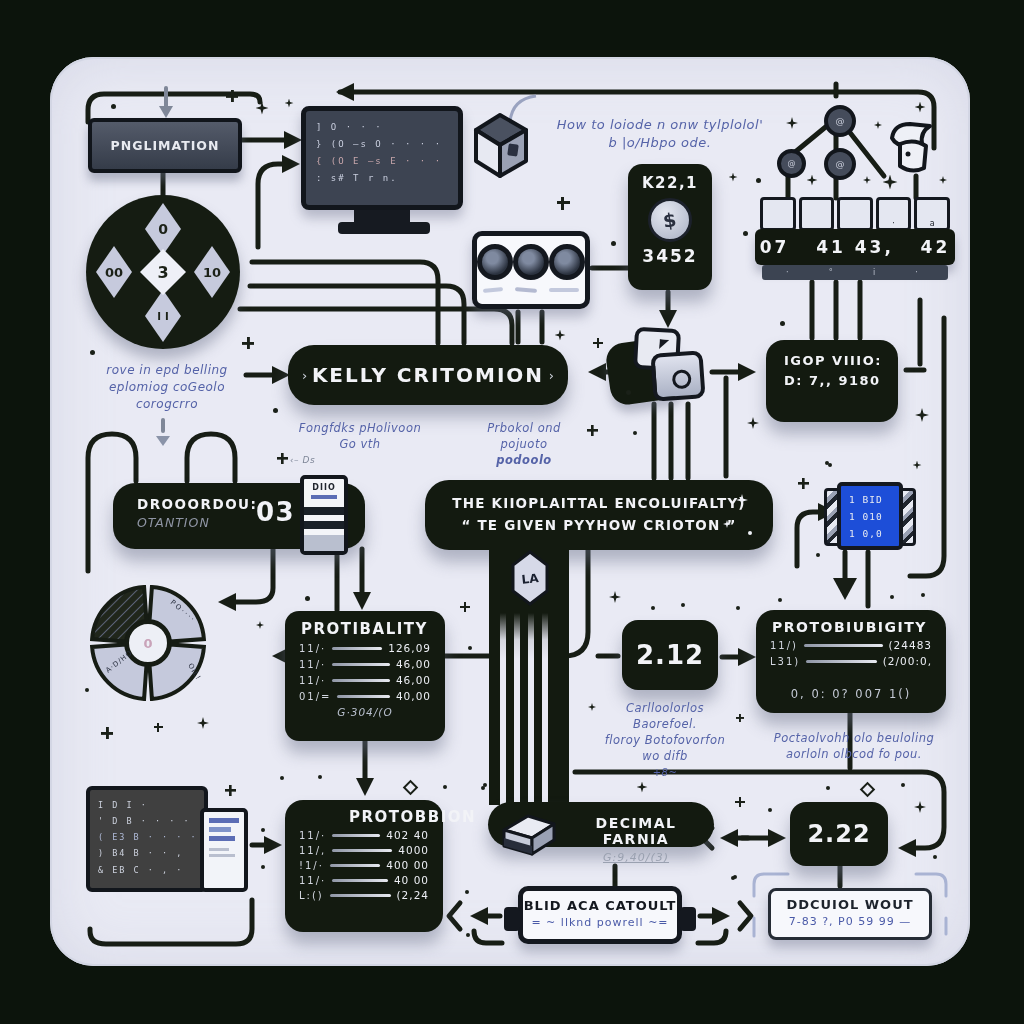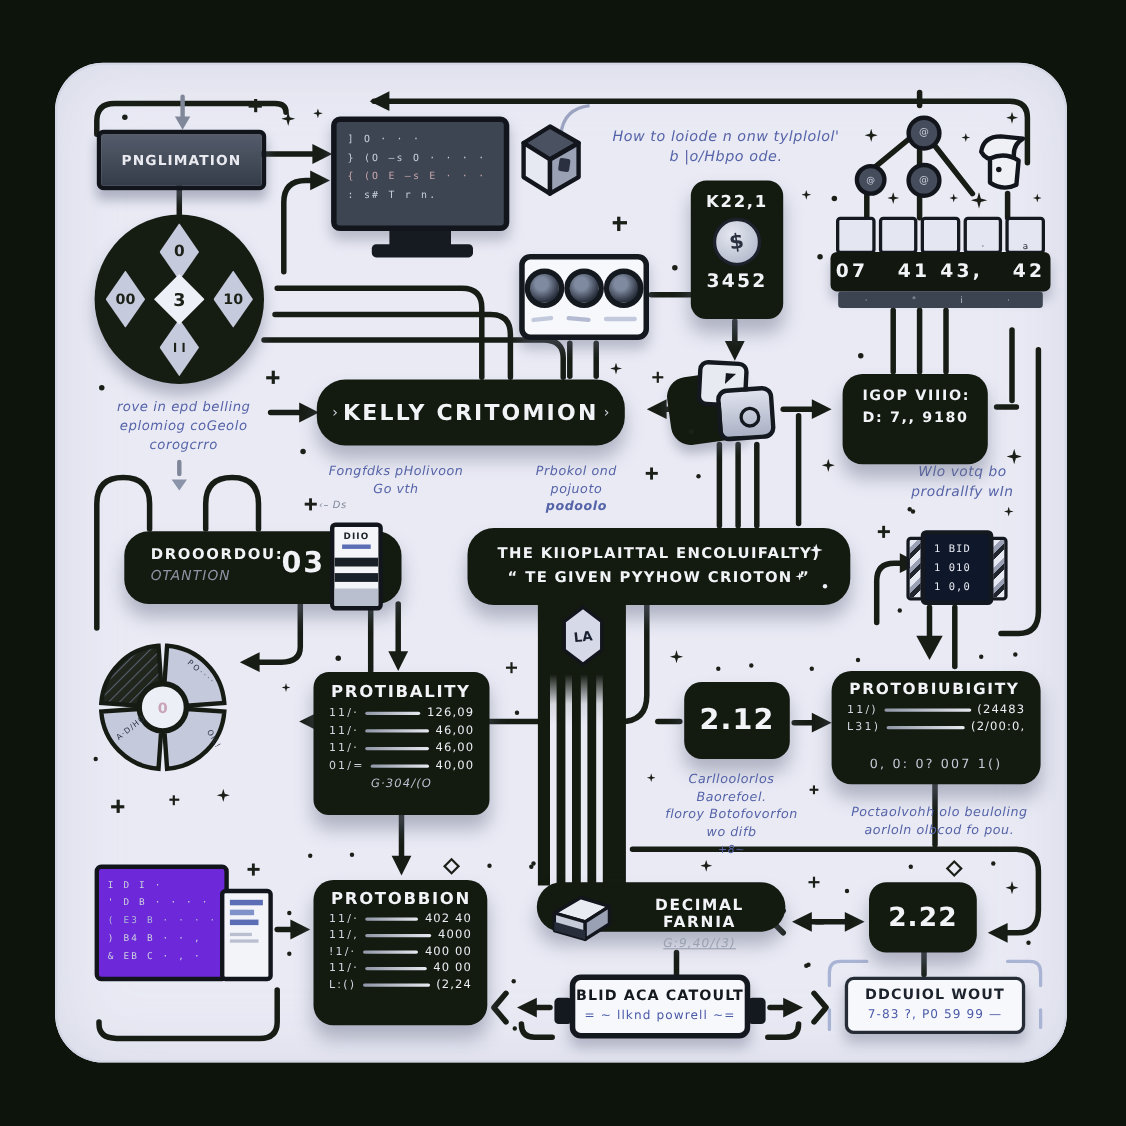--- a/index.html
+++ b/index.html
@@ -274,24 +274,20 @@
   <div class="cap" style="left:290px;top:420px;width:140px;font-size:11.5px;">
     <div>Fongfdks pHolivoon</div>
     <div>Go vth</div>
     <div style="font-size:9px;color:#7f8798;text-align:left;margin-top:2px;">‹– Ds</div>
   </div>
   <div class="cap" style="left:468px;top:420px;width:112px;font-size:11.5px;">
     <div>Prbokol ond</div>
     <div>pojuoto</div>
     <div style="font-weight:bold;">podoolo</div>
   </div>
-  <div class="cap" style="left:780px;top:420px;width:190px;font-size:12.5px;">
-    <div>Wlo votq bo</div>
-    <div>prodrallfy wIn</div>
-  </div>
 
   <div class="abs" style="left:604px;top:326px;width:108px;height:86px;z-index:2;">
     <div style="position:absolute;left:4px;top:14px;width:74px;height:62px;background:#131a10;border-radius:18px;transform:rotate(-8deg);box-shadow:0 8px 10px rgba(104,110,136,.4);"></div>
     <div style="position:absolute;left:30px;top:2px;width:46px;height:42px;background:#e8eaf2;border:4px solid #14181f;border-radius:9px;transform:rotate(3deg);box-sizing:border-box;">
       <div style="position:absolute;right:7px;top:7px;width:10px;height:10px;background:#14181f;clip-path:polygon(0 0,100% 0,0 100%);"></div>
     </div>
     <div style="position:absolute;left:48px;top:26px;width:52px;height:48px;background:linear-gradient(#dfe2ee,#aab1c4);border:4px solid #14181f;border-radius:10px;transform:rotate(-4deg);box-sizing:border-box;">
       <div style="position:absolute;right:9px;top:14px;width:13px;height:13px;border:3.5px solid #14181f;border-radius:50%;"></div>
     </div>
   </div>
@@ -395,37 +391,37 @@
     <div>Baorefoel.</div>
     <div>floroy Botofovorfon</div>
     <div>wo difb</div>
     <div style="font-size:10px;margin-top:2px;">+8~</div>
   </div>
   <div class="cap" style="left:756px;top:730px;width:196px;font-size:11.5px;">
     <div>Poctaolvohh olo beuloling</div>
     <div>aorloln olbcod fo pou.</div>
   </div>
 
-  <div class="abs" style="left:86px;top:786px;width:122px;height:106px;background:#6d28d9;border:4px solid #12161c;border-radius:6px;z-index:2;padding:7px 8px;box-sizing:border-box;">
+  <div class="abs" style="left:86px;top:786px;width:122px;height:106px;background:#404040;border:4px solid #12161c;border-radius:6px;z-index:2;padding:7px 8px;box-sizing:border-box;">
     <div class="codeline" style="font-family:'DejaVu Sans Mono',monospace;font-size:8.5px;color:#ccd1dd;">I D I ·</div>
     <div class="codeline" style="font-family:'DejaVu Sans Mono',monospace;font-size:8.5px;color:#ccd1dd;">' D B · · · ·</div>
     <div class="codeline" style="font-family:'DejaVu Sans Mono',monospace;font-size:8.5px;color:#aeb9d6;">( E3 B · · · ·</div>
     <div class="codeline" style="font-family:'DejaVu Sans Mono',monospace;font-size:8.5px;color:#ccd1dd;">) B4 B · · ,</div>
     <div class="codeline" style="font-family:'DejaVu Sans Mono',monospace;font-size:8.5px;color:#ccd1dd;">&amp; EB C · , ·</div>
   </div>
   <div class="abs" style="left:200px;top:808px;width:48px;height:84px;background:#f2f4f9;border:4px solid #12161c;border-radius:5px;z-index:3;padding:6px 5px;box-sizing:border-box;">
     <div style="width:30px;height:5px;background:#5b6db5;margin-bottom:4px;"></div>
     <div style="width:22px;height:5px;background:#7f93c9;margin-bottom:4px;"></div>
     <div style="width:26px;height:5px;background:#5b6db5;margin-bottom:7px;"></div>
     <div style="width:20px;height:3px;background:#b9bfcf;margin-bottom:3px;"></div>
     <div style="width:26px;height:3px;background:#b9bfcf;"></div>
   </div>
 
   <div class="card" style="left:285px;top:800px;width:158px;height:132px;border-radius:18px;padding-top:8px;box-sizing:border-box;">
-    <div class="ttl" style="font-size:15px;padding-left:16px;">PROTOBBION</div>
+    <div class="ttl" style="font-size:15px;padding-left:16px;margin-left:48px;">PROTOBBION</div>
     <div class="row" style="margin:3px 0;">
         <span class="l">11/·</span>
         <span class="dash"></span>
         <span class="r">402 40</span>
       </div>
     <div class="row" style="margin:3px 0;">
         <span class="l">11/,</span>
         <span class="dash"></span>
         <span class="r">4000</span>
       </div>
@@ -473,21 +469,21 @@
   <div class="wcard" style="left:518px;top:886px;width:164px;height:58px;text-align:center;box-sizing:border-box;">
     <div style="position:absolute;left:-19px;top:16px;width:16px;height:24px;background:#14181f;border-radius:4px;"></div>
     <div style="position:absolute;right:-19px;top:16px;width:16px;height:24px;background:#14181f;border-radius:4px;"></div>
     <div class="ttl" style="font-size:13px;color:#14181f;margin-top:7px;letter-spacing:1px;">BLID ACA CATOULT</div>
     <div style="font-size:11px;color:#4a5aa8;letter-spacing:1px;margin-top:3px;">= ~ llknd powrell ~=</div>
   </div>
 
   <div class="abs" style="left:824px;top:482px;width:92px;height:70px;z-index:2;">
     <div style="position:absolute;left:0;top:6px;width:16px;height:58px;border:3px solid #14181f;box-sizing:border-box;background:repeating-linear-gradient(-45deg,#e7e9f2 0 5px,#20252e 5px 9px,#9aa1b4 9px 13px);border-radius:4px 0 0 4px;"></div>
     <div style="position:absolute;left:76px;top:6px;width:16px;height:58px;border:3px solid #14181f;box-sizing:border-box;background:repeating-linear-gradient(-45deg,#e7e9f2 0 5px,#20252e 5px 9px,#9aa1b4 9px 13px);border-radius:0 4px 4px 0;"></div>
-    <div style="position:absolute;left:13px;top:0;width:66px;height:68px;background:#0f172a;border:4px solid #14181f;border-radius:5px;box-sizing:border-box;padding:5px 0 0 8px;">
+    <div style="position:absolute;left:13px;top:0;width:66px;height:68px;background:#1d4ed8;border:4px solid #14181f;border-radius:5px;box-sizing:border-box;padding:5px 0 0 8px;">
       <div style="font-family:'DejaVu Sans Mono',monospace;font-size:9.5px;color:#e8ebf2;line-height:1.8;letter-spacing:1px;">1 BID</div>
       <div style="font-family:'DejaVu Sans Mono',monospace;font-size:9.5px;color:#e8ebf2;line-height:1.8;letter-spacing:1px;">1 010</div>
       <div style="font-family:'DejaVu Sans Mono',monospace;font-size:9.5px;color:#e8ebf2;line-height:1.8;letter-spacing:1px;">1 0,0</div>
     </div>
   </div>
 
 <div class="sp p" style="left: 226px; top: 90px; width: 12px; height: 12px;"></div>
     <div class="sp s" style="left: 255.5px; top: 101.5px; width: 13px; height: 13px;"></div>
     <div class="sp s" style="left: 284.5px; top: 98.5px; width: 9px; height: 9px;"></div>
     <div class="sp d" style="left: 110.5px; top: 103.5px; width: 5px; height: 5px;"></div>

